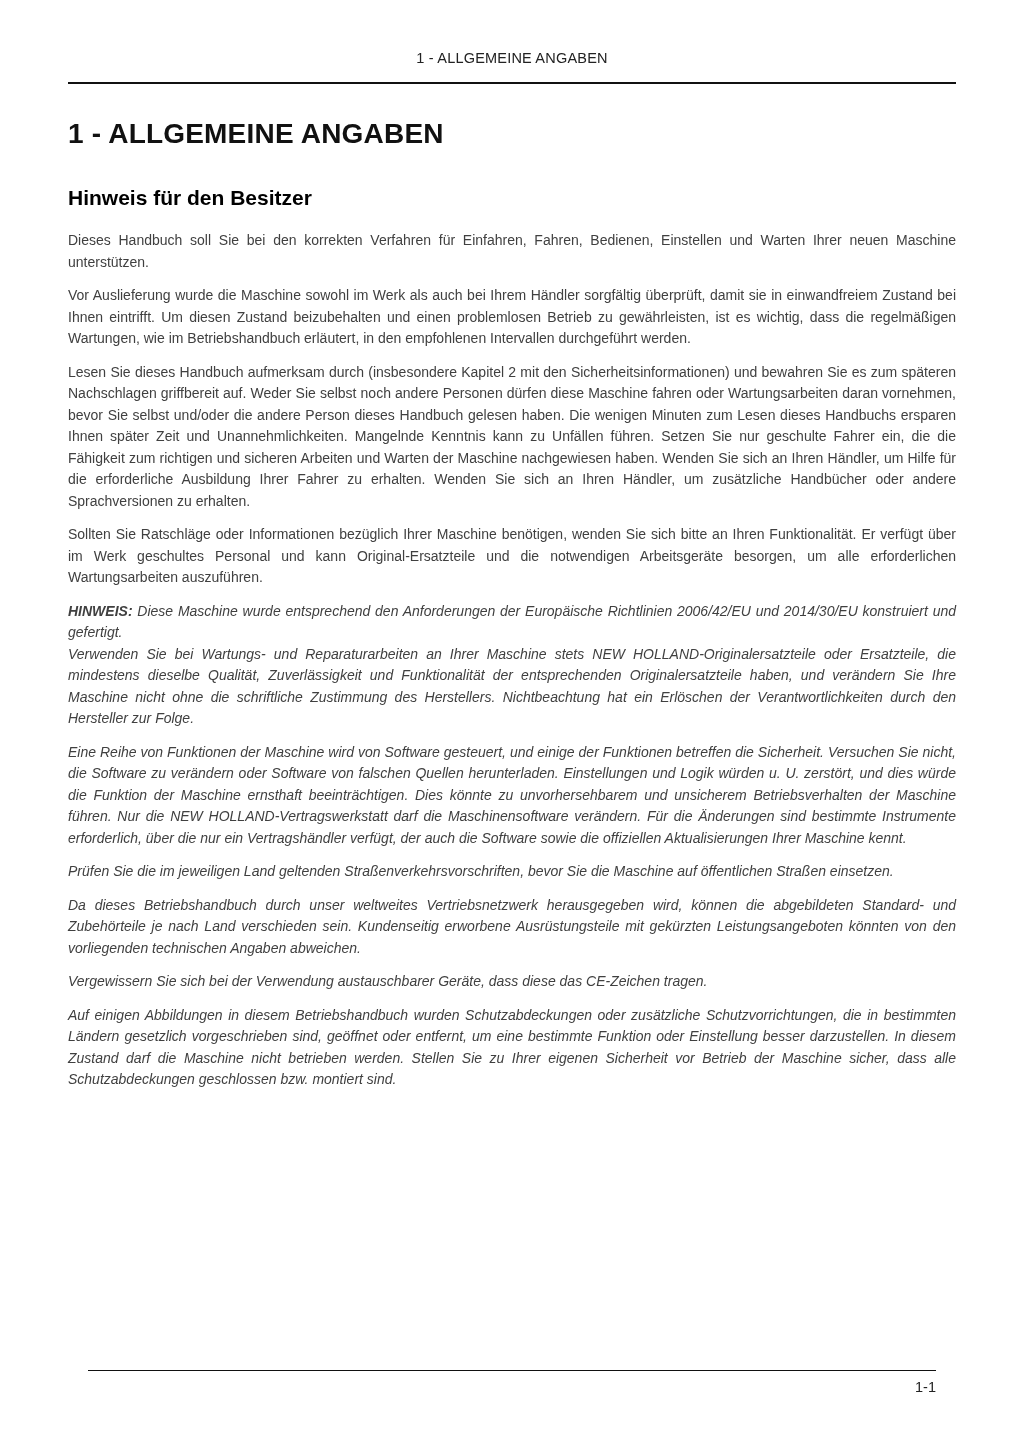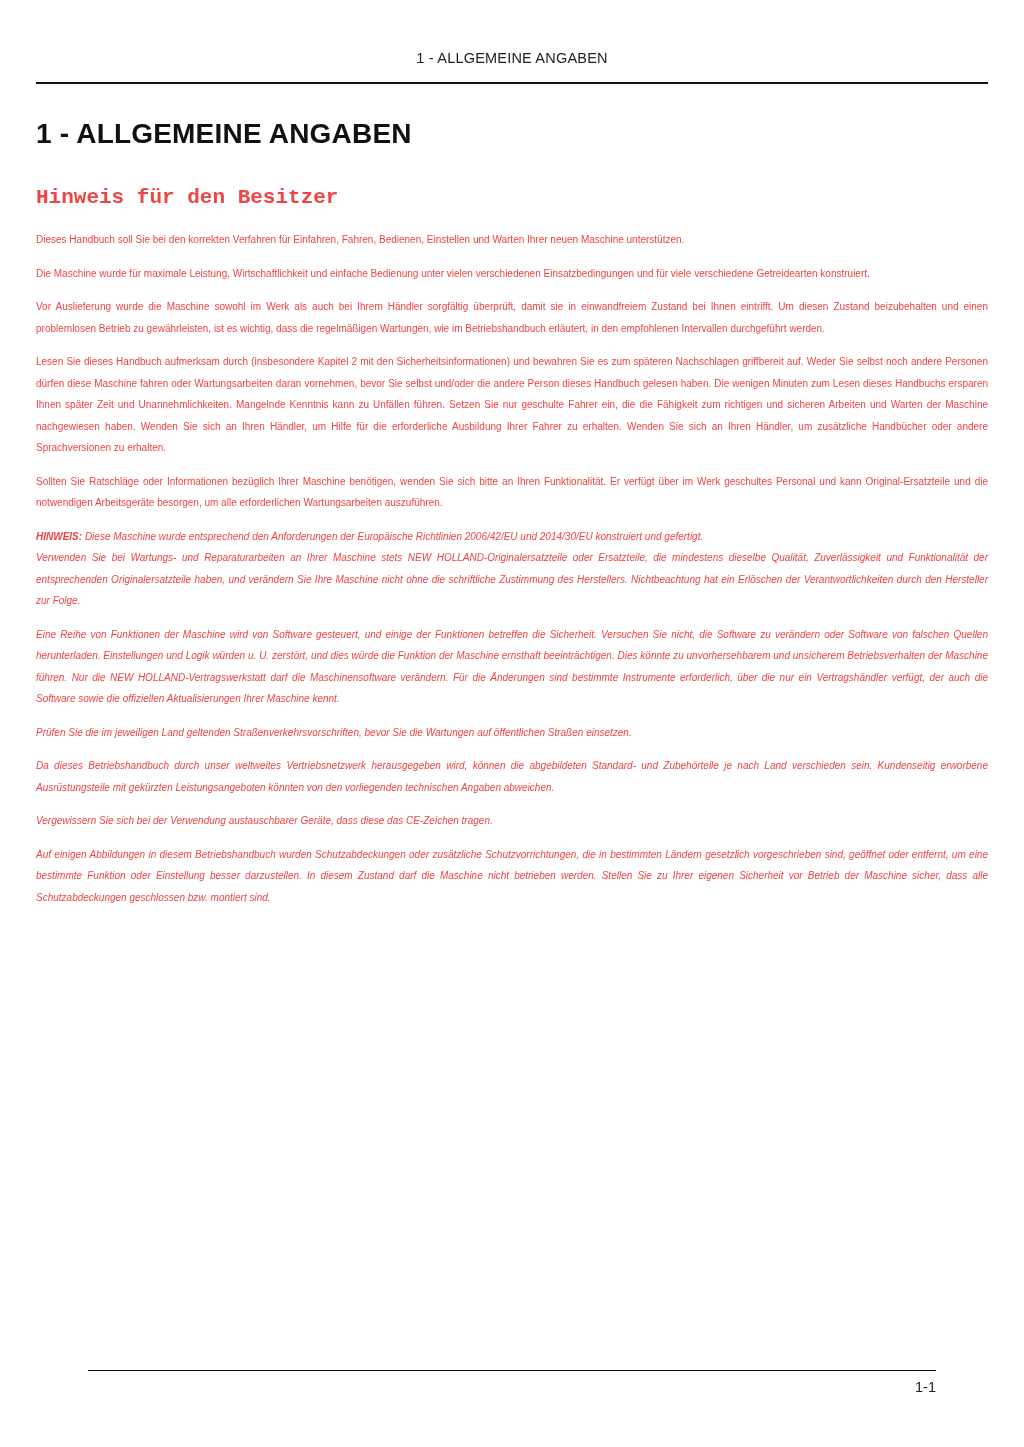--- a/index.html
+++ b/index.html
@@ -11,21 +11,21 @@
     position: relative;
     width: 1024px;
     height: 1447px;
     background: #ffffff;
     color: #1a1a1a;
     font-family: "Liberation Sans", sans-serif;
     overflow: hidden;
     box-sizing: border-box;
   }
   .content {
-    padding: 0 36px;
+    padding: 0 68px;
   }
   .running-header {
     padding-top: 50px;
     text-align: center;
     font-size: 14.5px;
     color: #222;
     letter-spacing: 0.2px;
   }
   .header-rule {
     margin-top: 16px;
@@ -37,34 +37,33 @@
     margin: 34px 0 0 0;
     font-size: 28px;
     font-weight: bold;
     letter-spacing: 0.2px;
     color: #111;
   }
   .section-subtitle {
     margin: 36px 0 0 0;
     font-size: 21px;
     font-weight: bold;
-    color: #ef4444;
-    font-family: Liberation Mono, monospace;
+    color: #000000;
   }
   .body-paragraphs {
     margin-top: 20px;
   }
   .para {
     margin: 0 0 12px 0;
-    font-size: 10px;
+    font-size: 14px;
     line-height: 21.5px;
     text-align: justify;
     white-space: pre-line;
     hyphens: auto;
-    color: #ef4444;
+    color: #404040;
   }
   .para.italic {
     font-style: italic;
   }
   .para .lead {
     font-weight: bold;
     font-style: italic;
   }
   .footer {
     position: absolute;
@@ -94,28 +93,27 @@
     <div class="running-header">1 - ALLGEMEINE ANGABEN</div>
 
     <hr class="header-rule">
 
     <h1 class="chapter-title">1 - ALLGEMEINE ANGABEN</h1>
 
     <h2 class="section-subtitle">Hinweis für den Besitzer</h2>
 
     <div class="body-paragraphs">
         <p class="para normal">Dieses Handbuch soll Sie bei den korrekten Verfahren für Einfahren, Fahren, Bedienen, Einstellen und Warten Ihrer neuen Maschine unterstützen.</p>
-        <p class="para normal">Die Maschine wurde für maximale Leistung, Wirtschaftlichkeit und einfache Bedienung unter vielen verschiedenen Einsatzbedingungen und für viele verschiedene Getreidearten konstruiert.</p>
         <p class="para normal">Vor Auslieferung wurde die Maschine sowohl im Werk als auch bei Ihrem Händler sorgfältig überprüft, damit sie in einwandfreiem Zustand bei Ihnen eintrifft. Um diesen Zustand beizubehalten und einen problemlosen Betrieb zu gewährleisten, ist es wichtig, dass die regelmäßigen Wartungen, wie im Betriebshandbuch erläutert, in den empfohlenen Intervallen durchgeführt werden.</p>
         <p class="para normal">Lesen Sie dieses Handbuch aufmerksam durch (insbesondere Kapitel 2 mit den Sicherheitsinformationen) und bewahren Sie es zum späteren Nachschlagen griffbereit auf.  Weder Sie selbst noch andere Personen dürfen diese Maschine fahren oder Wartungsarbeiten daran vornehmen, bevor Sie selbst und/oder die andere Person dieses Handbuch gelesen haben.  Die wenigen Minuten zum Lesen dieses Handbuchs ersparen Ihnen später Zeit und Unannehmlichkeiten.  Mangelnde Kenntnis kann zu Unfällen führen.  Setzen Sie nur geschulte Fahrer ein, die die Fähigkeit zum richtigen und sicheren Arbeiten und Warten der Maschine nachgewiesen haben.  Wenden Sie sich an Ihren Händler, um Hilfe für die erforderliche Ausbildung Ihrer Fahrer zu erhalten.  Wenden Sie sich an Ihren Händler, um zusätzliche Handbücher oder andere Sprachversionen zu erhalten.</p>
         <p class="para normal">Sollten Sie Ratschläge oder Informationen bezüglich Ihrer Maschine benötigen, wenden Sie sich bitte an Ihren Funktionalität.  Er verfügt über im Werk geschultes Personal und kann Original-Ersatzteile und die notwendigen Arbeitsgeräte besorgen, um alle erforderlichen Wartungsarbeiten auszuführen.</p>
         <p class="para italic"><span class="lead">HINWEIS: </span>Diese Maschine wurde entsprechend den Anforderungen der Europäische Richtlinien 2006/42/EU und 2014/30/EU konstruiert und gefertigt.
 Verwenden Sie bei Wartungs- und Reparaturarbeiten an Ihrer Maschine stets NEW HOLLAND-Originalersatzteile oder Ersatzteile, die mindestens dieselbe Qualität, Zuverlässigkeit und Funktionalität der entsprechenden Originalersatzteile haben, und verändern Sie Ihre Maschine nicht ohne die schriftliche Zustimmung des Herstellers.  Nichtbeachtung hat ein Erlöschen der Verantwortlichkeiten durch den Hersteller zur Folge.</p>
         <p class="para italic">Eine Reihe von Funktionen der Maschine wird von Software gesteuert, und einige der Funktionen betreffen die Sicherheit.  Versuchen Sie nicht, die Software zu verändern oder Software von falschen Quellen herunterladen.  Einstellungen und Logik würden u. U. zerstört, und dies würde die Funktion der Maschine ernsthaft beeinträchtigen.  Dies könnte zu unvorhersehbarem und unsicherem Betriebsverhalten der Maschine führen.  Nur die NEW HOLLAND-Vertragswerkstatt darf die Maschinensoftware verändern.  Für die Änderungen sind bestimmte Instrumente erforderlich, über die nur ein Vertragshändler verfügt, der auch die Software sowie die offiziellen Aktualisierungen Ihrer Maschine kennt.</p>
-        <p class="para italic">Prüfen Sie die im jeweiligen Land geltenden Straßenverkehrsvorschriften, bevor Sie die Wartungen auf öffentlichen Straßen einsetzen.</p>
+        <p class="para italic">Prüfen Sie die im jeweiligen Land geltenden Straßenverkehrsvorschriften, bevor Sie die Maschine auf öffentlichen Straßen einsetzen.</p>
         <p class="para italic">Da dieses Betriebshandbuch durch unser weltweites Vertriebsnetzwerk herausgegeben wird, können die abgebildeten Standard- und Zubehörteile je nach Land verschieden sein.  Kundenseitig erworbene Ausrüstungsteile mit gekürzten Leistungsangeboten könnten von den vorliegenden technischen Angaben abweichen.</p>
         <p class="para italic">Vergewissern Sie sich bei der Verwendung austauschbarer Geräte, dass diese das CE-Zeichen tragen.</p>
         <p class="para italic">Auf einigen Abbildungen in diesem Betriebshandbuch wurden Schutzabdeckungen oder zusätzliche Schutzvorrichtungen, die in bestimmten Ländern gesetzlich vorgeschrieben sind, geöffnet oder entfernt, um eine bestimmte Funktion oder Einstellung besser darzustellen.  In diesem Zustand darf die Maschine nicht betrieben werden.  Stellen Sie zu Ihrer eigenen Sicherheit vor Betrieb der Maschine sicher, dass alle Schutzabdeckungen geschlossen bzw.  montiert sind.</p>
       </div>
 
   </div>
 
   <div class="footer">
     <hr class="footer-rule">
     <div class="page-number">1-1</div>

